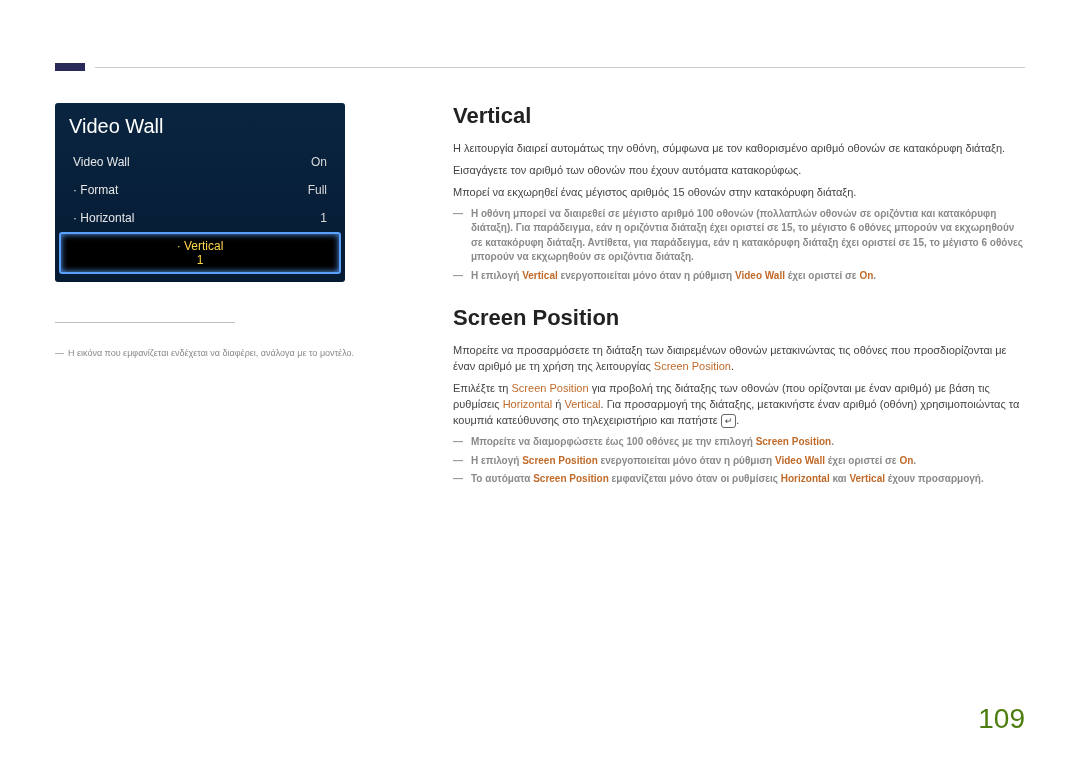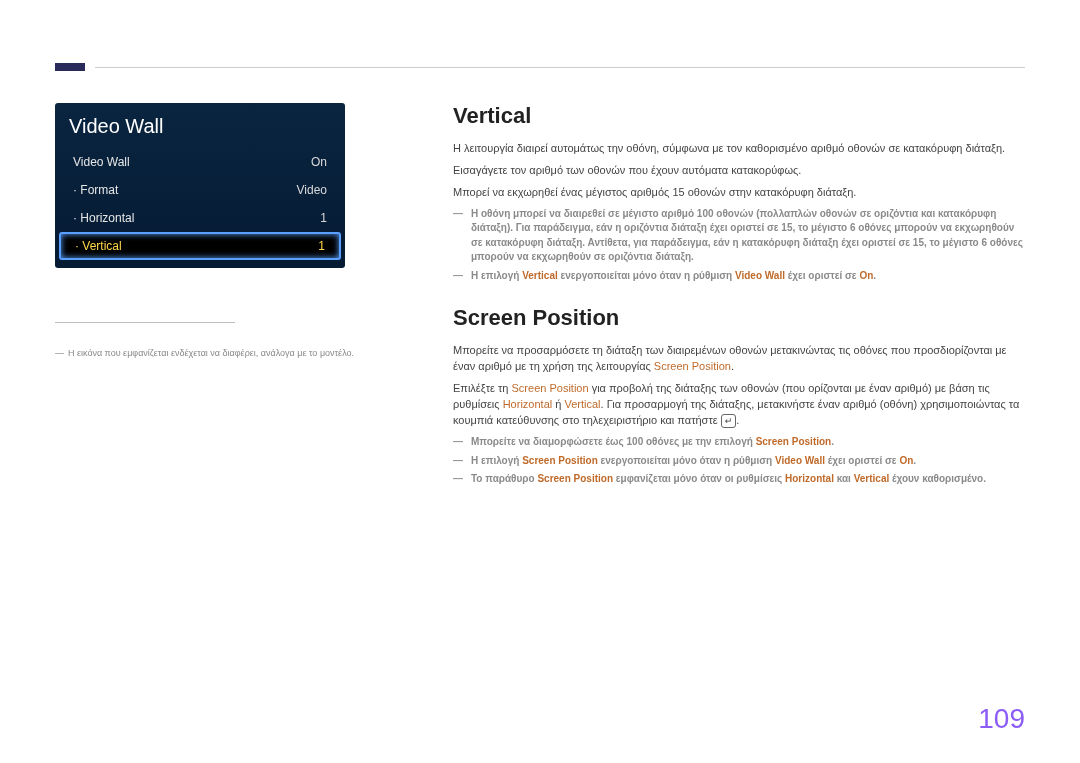--- a/index.html
+++ b/index.html
@@ -52,20 +52,21 @@
   }
   .menu-row .label { flex: 1; }
   .menu-row .value { color: #d9d9d9; }
   .menu-row.selected {
     background: #000000;
     margin: 0 4px;
     border: 2px solid #5aa0ff;
     border-radius: 3px;
     box-shadow: 0 0 6px #5aa0ff inset;
     padding: 5px 14px;
+    flex-direction: column;
   }
   .menu-row.selected .label { color: #ffd84a; }
   .menu-row.selected .value { color: #ffd84a; }
   .menu-row .sub { }
   .menu-spacer { height: 8px; }
   .footnote-line {
     position: absolute;
     top: 322px;
     left: 55px;
     width: 180px;
@@ -125,40 +126,40 @@
     font-size: 9px;
     padding: 0 3px;
     line-height: 12px;
     vertical-align: middle;
   }
   .page-number {
     position: absolute;
     bottom: 28px;
     right: 55px;
     font-size: 28px;
-    color: #8b5cf6;
+    color: #4d7c0f;
     font-weight: 300;
   }
 </style>
 </head>
 <body>
 
 <div class="top-accent"></div>
 <div class="top-line"></div>
 
 <div class="menu-panel">
   <div class="menu-title">Video Wall</div>
 
   <div class="menu-row">
     <span class="label">Video Wall</span>
     <span class="value">On</span>
   </div>
   <div class="menu-row">
     <span class="label sub">· Format</span>
-    <span class="value">Video</span>
+    <span class="value">Full</span>
   </div>
   <div class="menu-row">
     <span class="label sub">· Horizontal</span>
     <span class="value">1</span>
   </div>
   <div class="menu-row selected">
     <span class="label sub">· Vertical</span>
     <span class="value">1</span>
   </div>
   <div class="menu-spacer"></div>
@@ -184,17 +185,17 @@
   <p>
     <span>Επιλέξτε τη </span><span class="hl">Screen Position</span><span> για προβολή της διάταξης των οθονών (που ορίζονται με έναν αριθμό) με βάση τις ρυθμίσεις </span><span class="hl">Horizontal</span><span> ή </span><span class="hl">Vertical</span><span>. Για προσαρμογή της διάταξης, μετακινήστε έναν αριθμό (οθόνη) χρησιμοποιώντας τα κουμπιά κατεύθυνσης στο τηλεχειριστήριο και πατήστε </span><span class="enter-icon">↵</span><span>.</span>
   </p>
   <p class="note">
     <span>Μπορείτε να διαμορφώσετε έως 100 οθόνες με την επιλογή </span><span class="hl">Screen Position</span><span>.</span>
   </p>
   <p class="note">
     <span>Η επιλογή </span><span class="hl">Screen Position</span><span> ενεργοποιείται μόνο όταν η ρύθμιση </span><span class="hl">Video Wall</span><span> έχει οριστεί σε </span><span class="hl">On</span><span>.</span>
   </p>
   <p class="note">
-    <span>Το παράθυρο </span><span class="hl">Screen Position</span><span> εμφανίζεται μόνο όταν οι ρυθμίσεις </span><span class="hl">Horizontal</span><span> και </span><span class="hl">Vertical</span><span> έχουν καθορισμένο.</span>
+    <span>Το αυτόματα </span><span class="hl">Screen Position</span><span> εμφανίζεται μόνο όταν οι ρυθμίσεις </span><span class="hl">Horizontal</span><span> και </span><span class="hl">Vertical</span><span> έχουν προσαρμογή.</span>
   </p>
 </div>
 
 <div class="page-number">109</div>
 
 </body></html>

